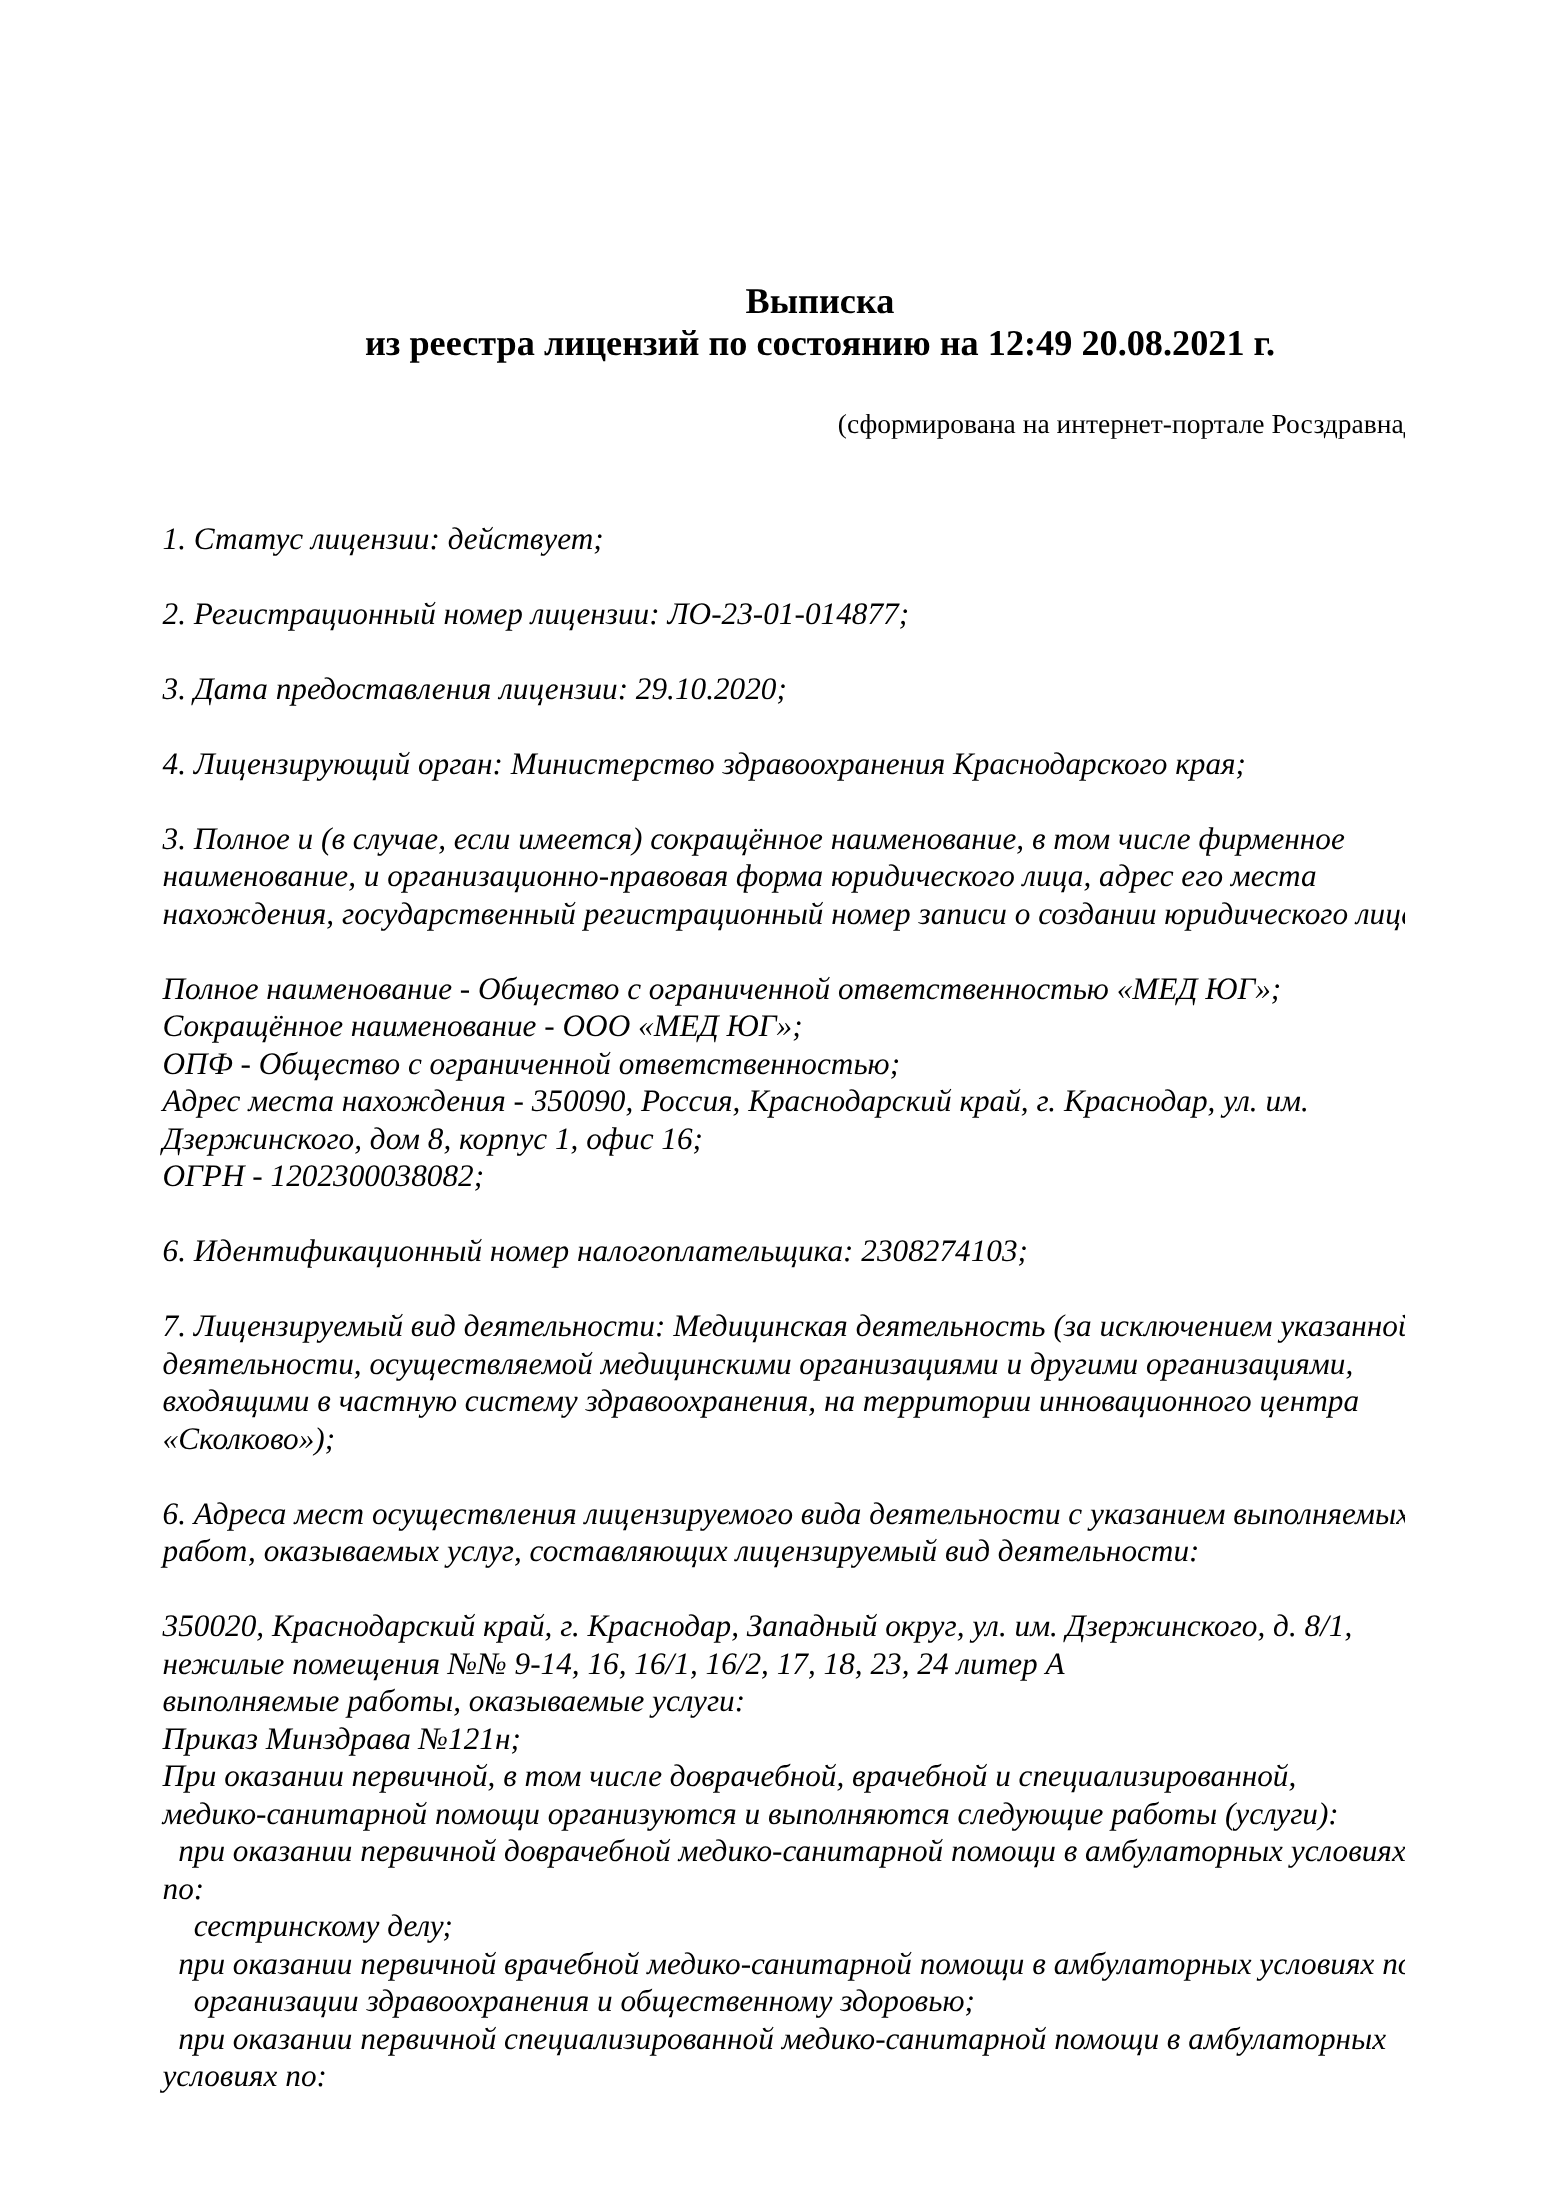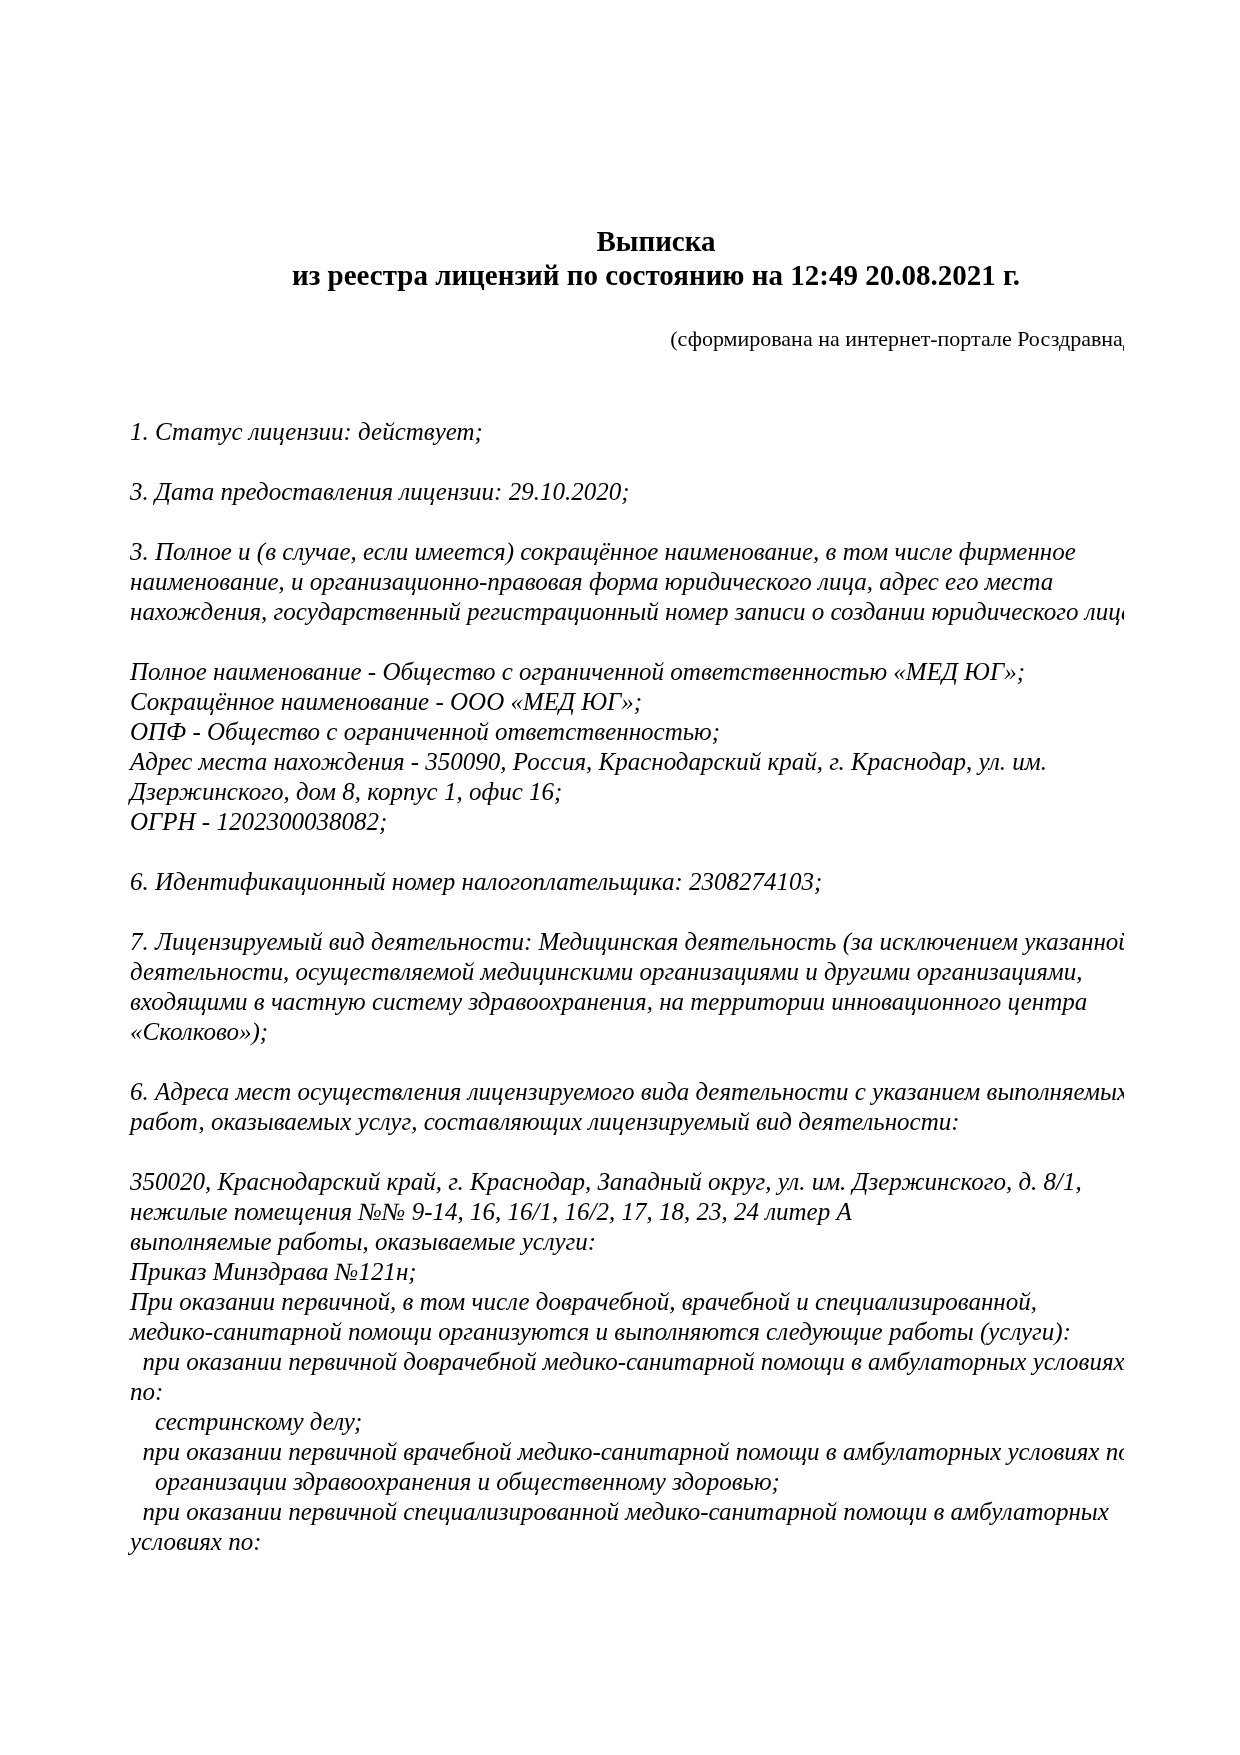--- a/index.html
+++ b/index.html
@@ -59,21 +59,23 @@
 
 <div class="sheet">
 
   <div class="doc-title">Выписка
 из реестра лицензий по состоянию на 12:49 20.08.2021 г.</div>
 
   <div class="doc-subtitle">(сформирована на интернет-портале Росздравнадзора)</div>
 
   <div class="doc-body">
     <div class="para">1. Статус лицензии: действует;</div>
+    <div class="para">2. Регистрационный номер лицензии: ЛО-23-01-014877;</div>
     <div class="para">3. Дата предоставления лицензии: 29.10.2020;</div>
+    <div class="para">4. Лицензирующий орган: Министерство здравоохранения Краснодарского края;</div>
     <div class="para">3. Полное и (в случае, если имеется) сокращённое наименование, в том числе фирменное
 наименование, и организационно-правовая форма юридического лица, адрес его места
 нахождения, государственный регистрационный номер записи о создании юридического лица:</div>
     <div class="para">Полное наименование - Общество с ограниченной ответственностью «МЕД ЮГ»;
 Сокращённое наименование - ООО «МЕД ЮГ»;
 ОПФ - Общество с ограниченной ответственностью;
 Адрес места нахождения - 350090, Россия, Краснодарский край, г. Краснодар, ул. им.
 Дзержинского, дом 8, корпус 1, офис 16;
 ОГРН - 1202300038082;</div>
     <div class="para">6. Идентификационный номер налогоплательщика: 2308274103;</div>

